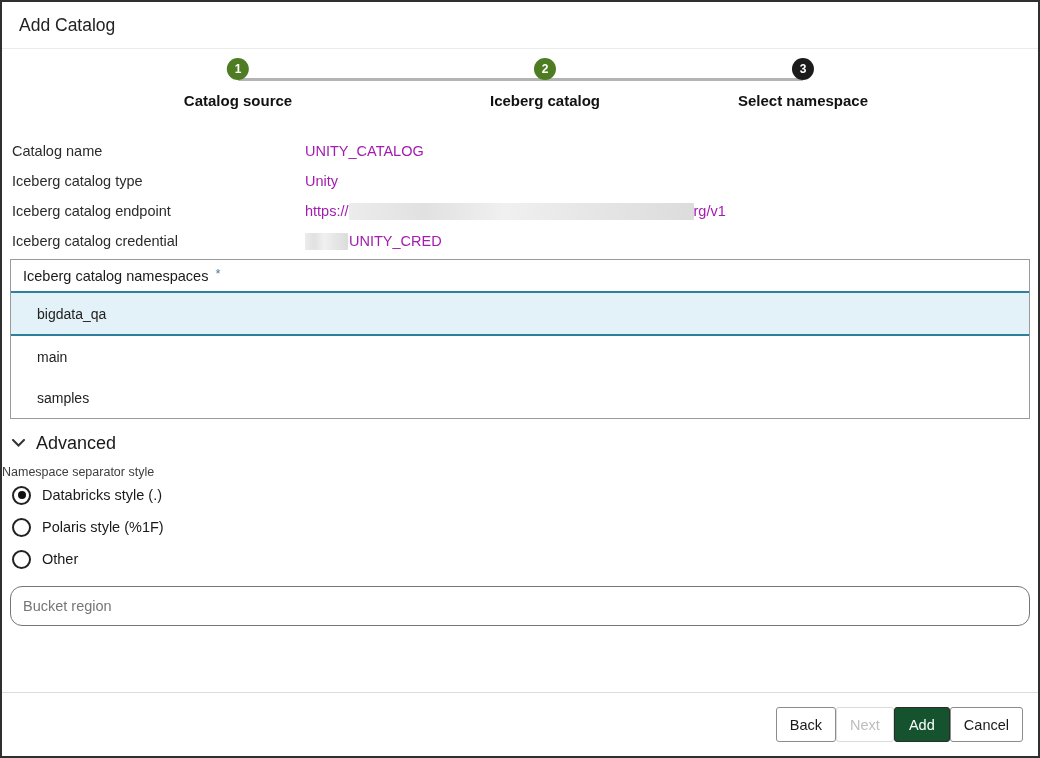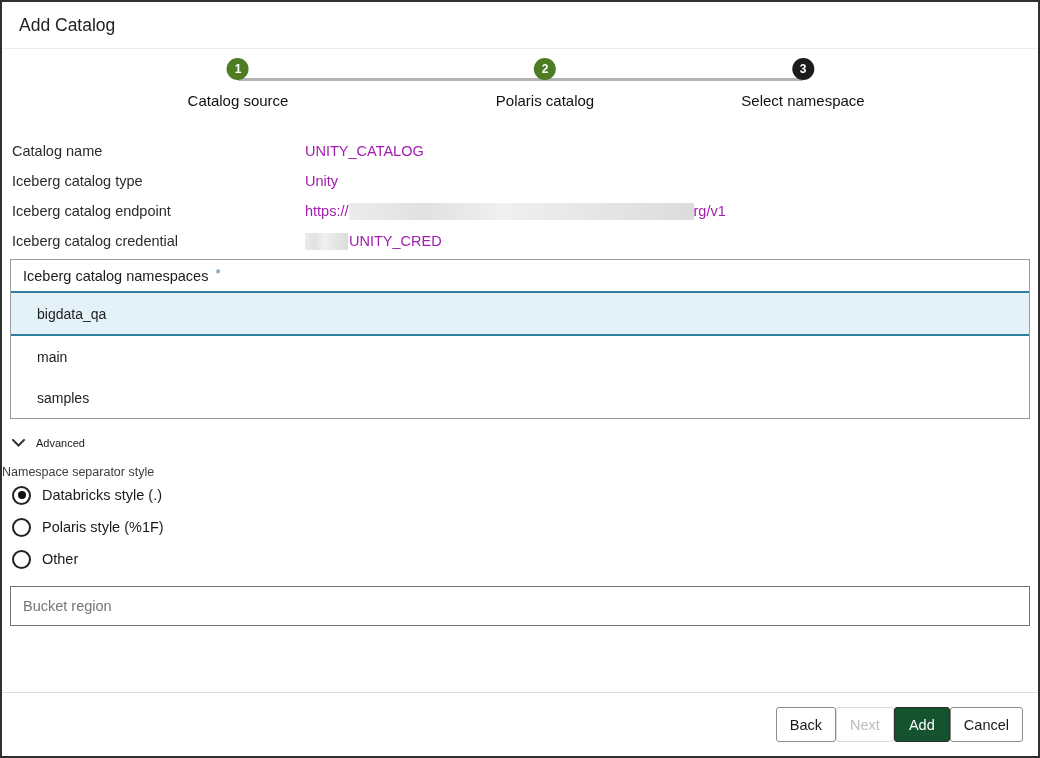--- a/index.html
+++ b/index.html
@@ -13,46 +13,46 @@
   .title{font-size:17.5px;color:#222;}
   
   .stepper{position:relative;height:70px;}
   .stepper-line{position:absolute;left:236px;width:565px;top:29px;height:3px;background:#b4b4b4;}
   .step{position:absolute;top:9px;display:flex;flex-direction:column;align-items:center;transform:translateX(-50%);}
   .step-1{left:236px}.step-2{left:543px}.step-3{left:801px}
   .step-circle{width:22px;height:22px;border-radius:50%;color:#fff;font-size:12px;font-weight:700;
     display:flex;align-items:center;justify-content:center;}
   .step.completed .step-circle{background:#4d7c23;}
   .step.current .step-circle{background:#1b1b1b;}
-  .step-label{margin-top:12px;font-size:15px;font-weight:400;color:#111;white-space:nowrap;}
+  .step-label{margin-top:12px;font-size:15px;font-weight:700;color:#111;white-space:nowrap;}
   
   .summary{margin-top:17px;}
   .summary-row{display:flex;align-items:center;height:30px;padding-left:10px;font-size:14.5px;}
   .summary-label{width:293px;color:#2b2b2b;flex:none;}
   .summary-value{color:#a21caf;display:flex;align-items:center;}
   .redaction{height:17px;border-radius:1px;
     background:linear-gradient(90deg,#ececec 0%,#e1e1e1 22%,#f0f0f0 45%,#e6e6e6 70%,#dcdcdc 100%);}
   .redaction.endpoint{width:345px;}
   .redaction.credential{width:43px;margin-right:1px;}
   
   .listbox{margin:3px 8px 0;border:1px solid #9a9a9a;}
   .listbox-header{height:31px;display:flex;align-items:center;padding-left:12px;font-size:14.5px;color:#1a1a1a;}
   .required{color:#4a7da8;margin-left:7px;font-size:13px;position:relative;top:-2px;}
   .ns-item{height:41px;display:flex;align-items:center;padding-left:26px;font-size:14px;color:#222;cursor:pointer;}
   .ns-item.selected{background:#e3f1f8;border-top:2px solid #2e7e9e;border-bottom:2px solid #2e7e9e;}
   
   .advanced-toggle{margin-top:12px;padding-left:10px;display:flex;align-items:center;gap:11px;height:24px;
-    font-size:11px;color:#1a1a1a;cursor:pointer;width:max-content;}
+    font-size:18px;color:#1a1a1a;cursor:pointer;width:max-content;}
   .group-label{margin-top:10px;font-size:12.5px;color:#3d3d3d;}
   .radio-row{display:flex;align-items:center;gap:11px;padding-left:10px;height:32px;font-size:14.5px;cursor:pointer;width:max-content;}
   .radio{width:15px;height:15px;border:2px solid #222;border-radius:50%;display:flex;align-items:center;justify-content:center;flex:none;background:#fff;}
   .radio.checked::after{content:"";width:8px;height:8px;background:#111;border-radius:50%;}
   
   .bucket-input{display:block;margin:11px 8px 0;width:calc(100% - 16px);box-sizing:border-box;height:40px;
-    border:1px solid #767676;border-radius:0;padding:0 12px;font-size:14.5px;font-family:inherit;color:#a16207;outline:none;}
+    border:1px solid #767676;border-radius:12px;padding:0 12px;font-size:14.5px;font-family:inherit;color:#a16207;outline:none;}
   .bucket-input::placeholder{color:#767676;}
   
   .footer{position:absolute;left:0;right:0;bottom:0;height:63px;border-top:1px solid #dcdcdc;background:#fff;
     display:flex;align-items:center;justify-content:flex-end;gap:0;padding-right:15px;}
   .btn{height:35px;min-width:56px;padding:0 13px;background:#fff;border:1px solid #8c8c8c;border-radius:3px;
     font-size:14.5px;font-family:inherit;color:#1a1a1a;cursor:pointer;}
   .btn.disabled{border-color:#dadada;color:#bdbdbd;cursor:default;}
   .btn.primary{background:#14532d;border-color:#2b2b2b;color:#fff;}
 </style>
 </head>
@@ -65,21 +65,21 @@
   </div>
 
   <div class="stepper">
     <div class="stepper-line"></div>
     <div class="step step-1 completed">
       <div class="step-circle">1</div>
       <div class="step-label">Catalog source</div>
     </div>
     <div class="step step-2 completed">
       <div class="step-circle">2</div>
-      <div class="step-label">Polaris catalog</div>
+      <div class="step-label">Iceberg catalog</div>
     </div>
     <div class="step step-3 current">
       <div class="step-circle">3</div>
       <div class="step-label">Select namespace</div>
     </div>
   </div>
 
   <div class="summary">
     <div class="summary-row">
       <div class="summary-label">Catalog name</div>

